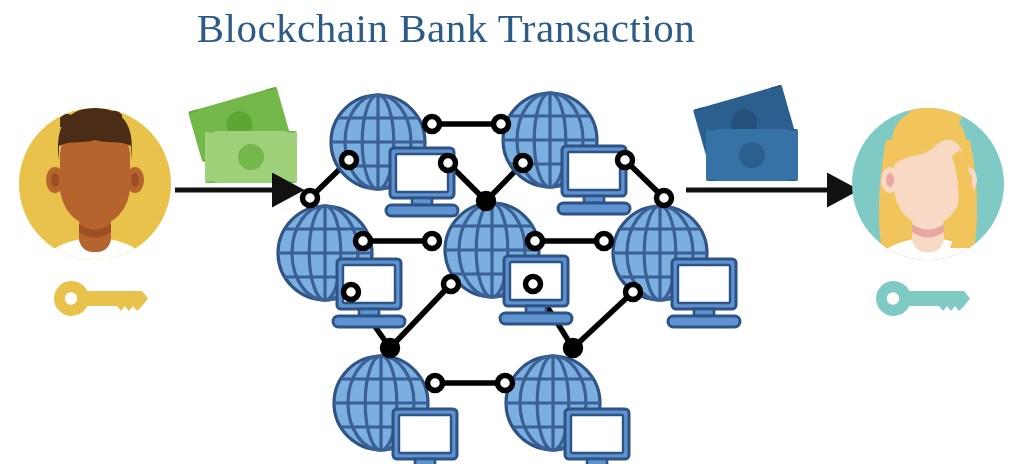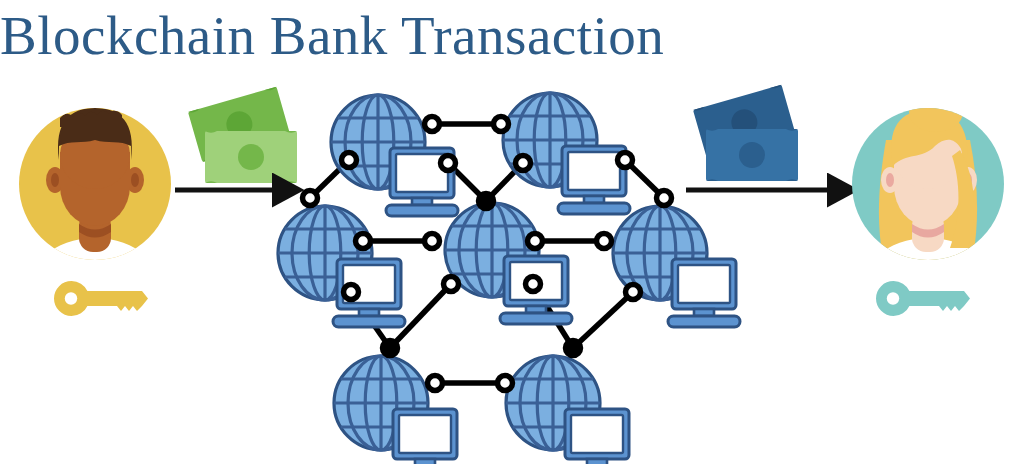--- a/index.html
+++ b/index.html
@@ -15,22 +15,23 @@
     width: 1024px;
     height: 464px;
     background: #ffffff;
     overflow: hidden;
   }
   #page-title {
     position: absolute;
     left: 0;
     top: 8px;
     width: 892px;
+    text-align: center;
     font-family: "Liberation Serif", "DejaVu Serif", serif;
-    font-size: 55px;
+    font-size: 41px;
     font-weight: 400;
     letter-spacing: 0.5px;
     color: #2d5b87;
     line-height: 1.0;
     white-space: nowrap;
   }
   #scene {
     position: absolute;
     left: 0;
     top: 0;

